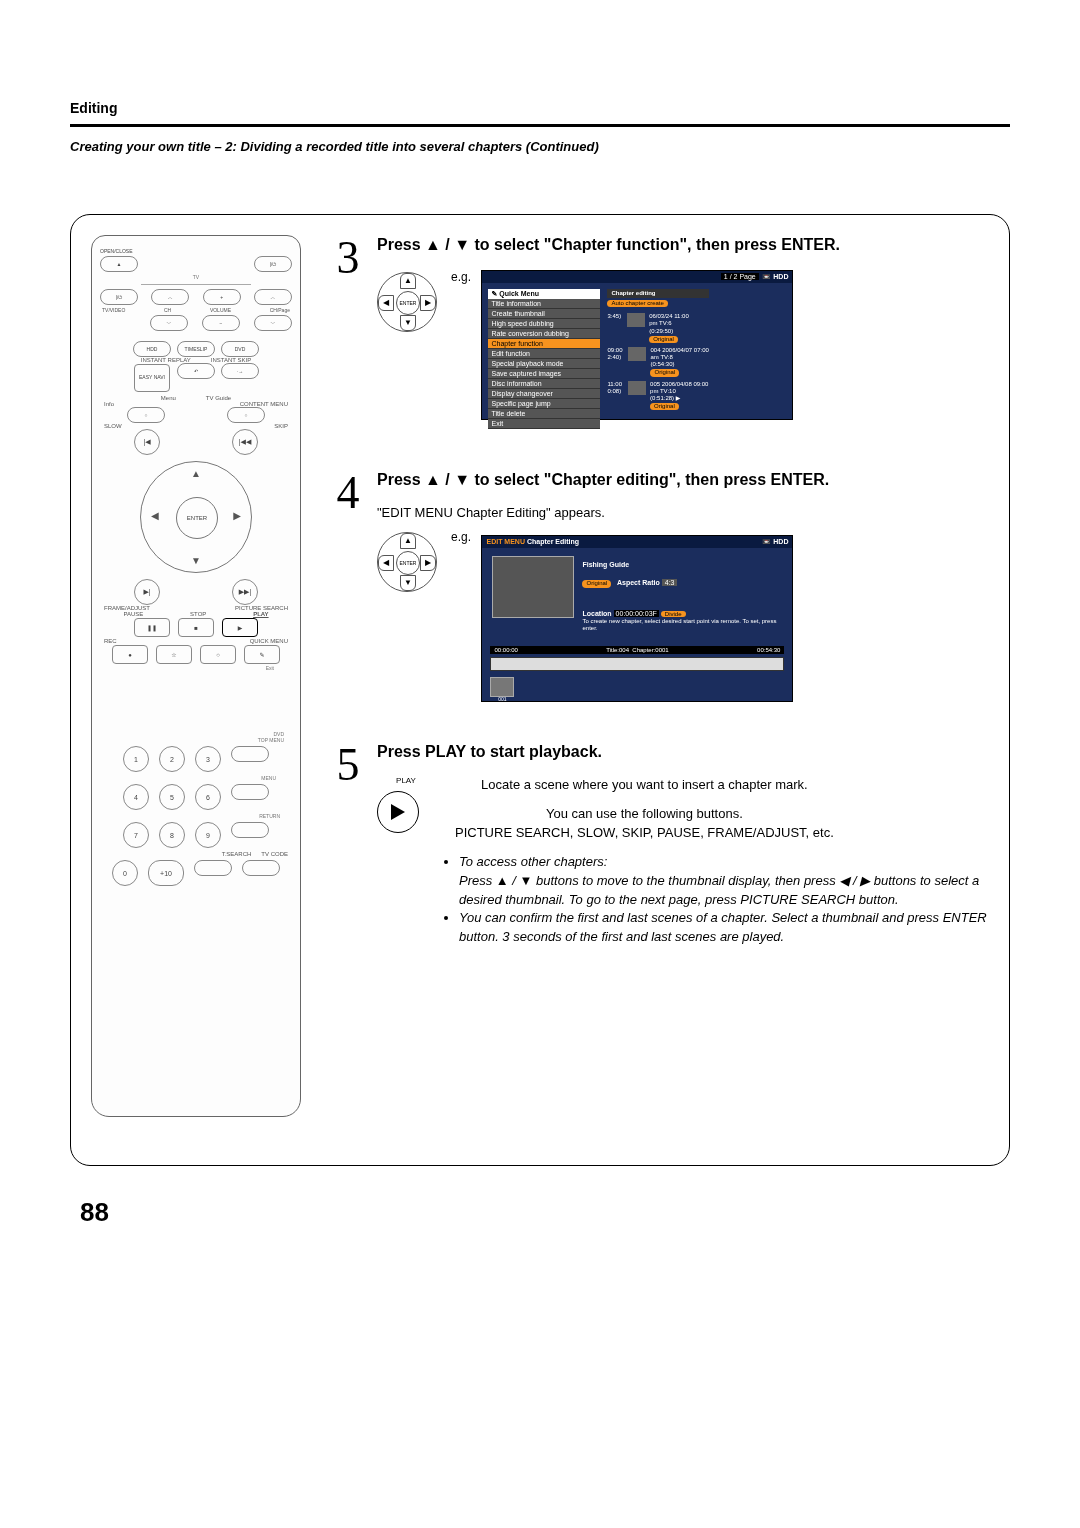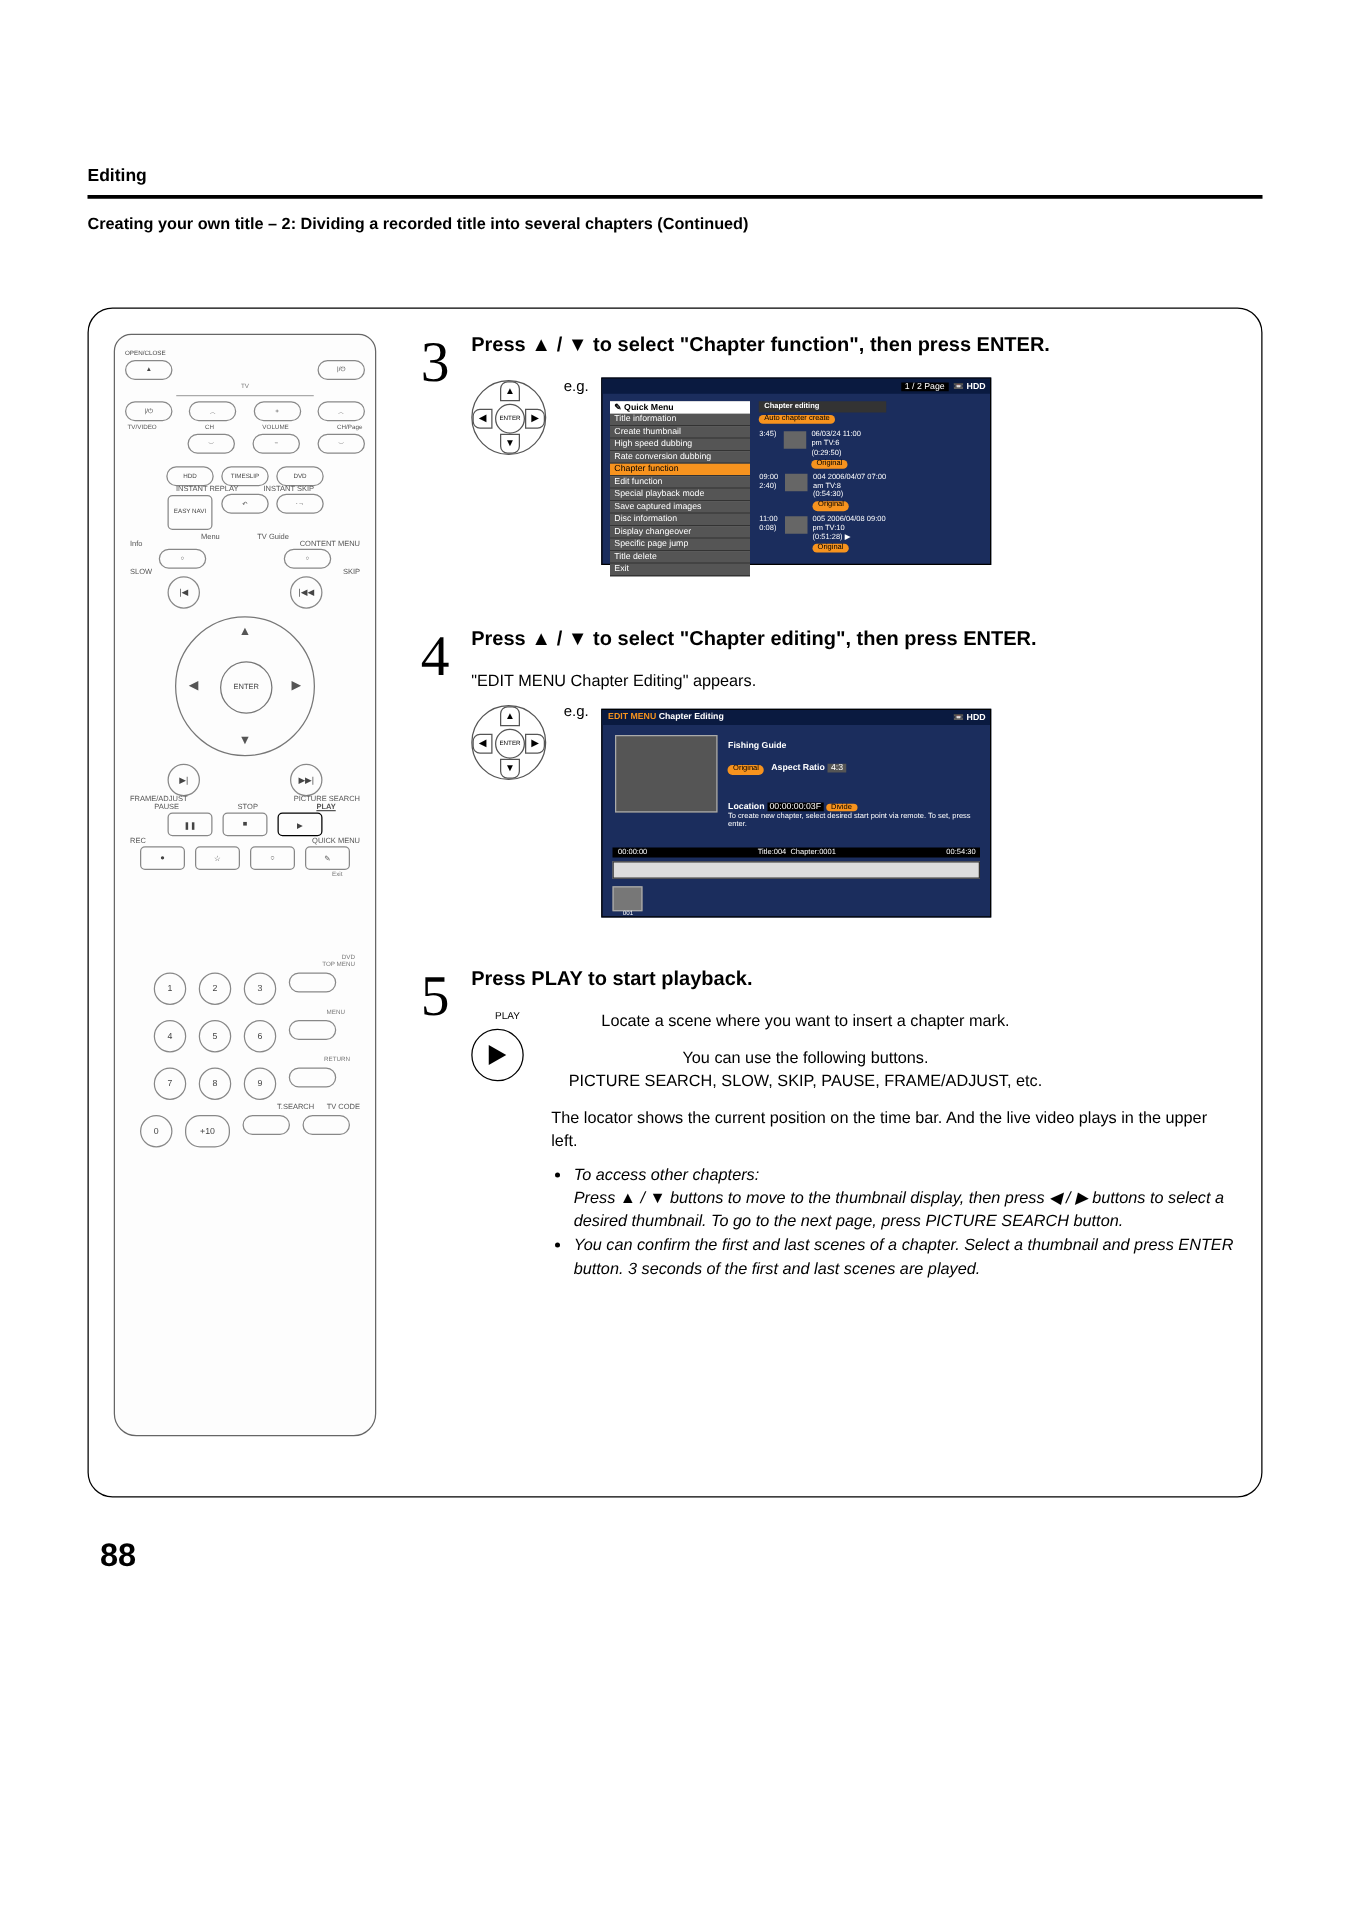--- a/index.html
+++ b/index.html
@@ -8,36 +8,36 @@
     font-family: Arial, Helvetica, sans-serif;
     background: #fff;
     width: 1080px;
     box-sizing: border-box;
   }
   .page {
     padding: 100px 70px 40px 70px;
     position: relative;
     height: 1288px;
     box-sizing: border-box;
-    margin-top: 32px;
   }
   .header-section {
     font-size: 14px;
     font-weight: bold;
     margin-bottom: 8px;
   }
   .rule {
     height: 3px;
     background: #000;
     margin-bottom: 12px;
   }
   .subtitle {
     font-size: 13px;
     font-weight: bold;
     margin-bottom: 60px;
+    font-style: italic;
   }
   .content-box {
     border: 0.5px solid #000;
     border-radius: 20px;
     padding: 20px 20px 30px 20px;
     display: flex;
     gap: 30px;
     min-height: 900px;
   }
   .remote-col { width: 210px; flex-shrink: 0; }
@@ -389,21 +389,20 @@
               <div class="play-icon"></div>
             </div>
             <div style="font-size:13px; line-height:1.45;text-align:center;">
               <div>Locate a scene where you want to insert a chapter mark.</div>
               <div style="height:10px"></div>
               <div>You can use the following buttons.</div>
               <div>PICTURE SEARCH, SLOW, SKIP, PAUSE, FRAME/ADJUST, etc.</div>
             </div>
           </div>
           <div class="note-block">
-            <div>The locator shows the current position on the time bar. And the live video plays in the upper left.</div>
             <ul>
               <li style="white-space:pre-line;">To access other chapters:
 Press ▲ / ▼ buttons to move to the thumbnail display, then press ◀ / ▶ buttons to select a desired thumbnail. To go to the next page, press PICTURE SEARCH button.</li>
               <li>You can confirm the first and last scenes of a chapter. Select a thumbnail and press ENTER button. 3 seconds of the first and last scenes are played.</li>
             </ul>
           </div>
         </div>
       </div>
     </div>
   </div>

